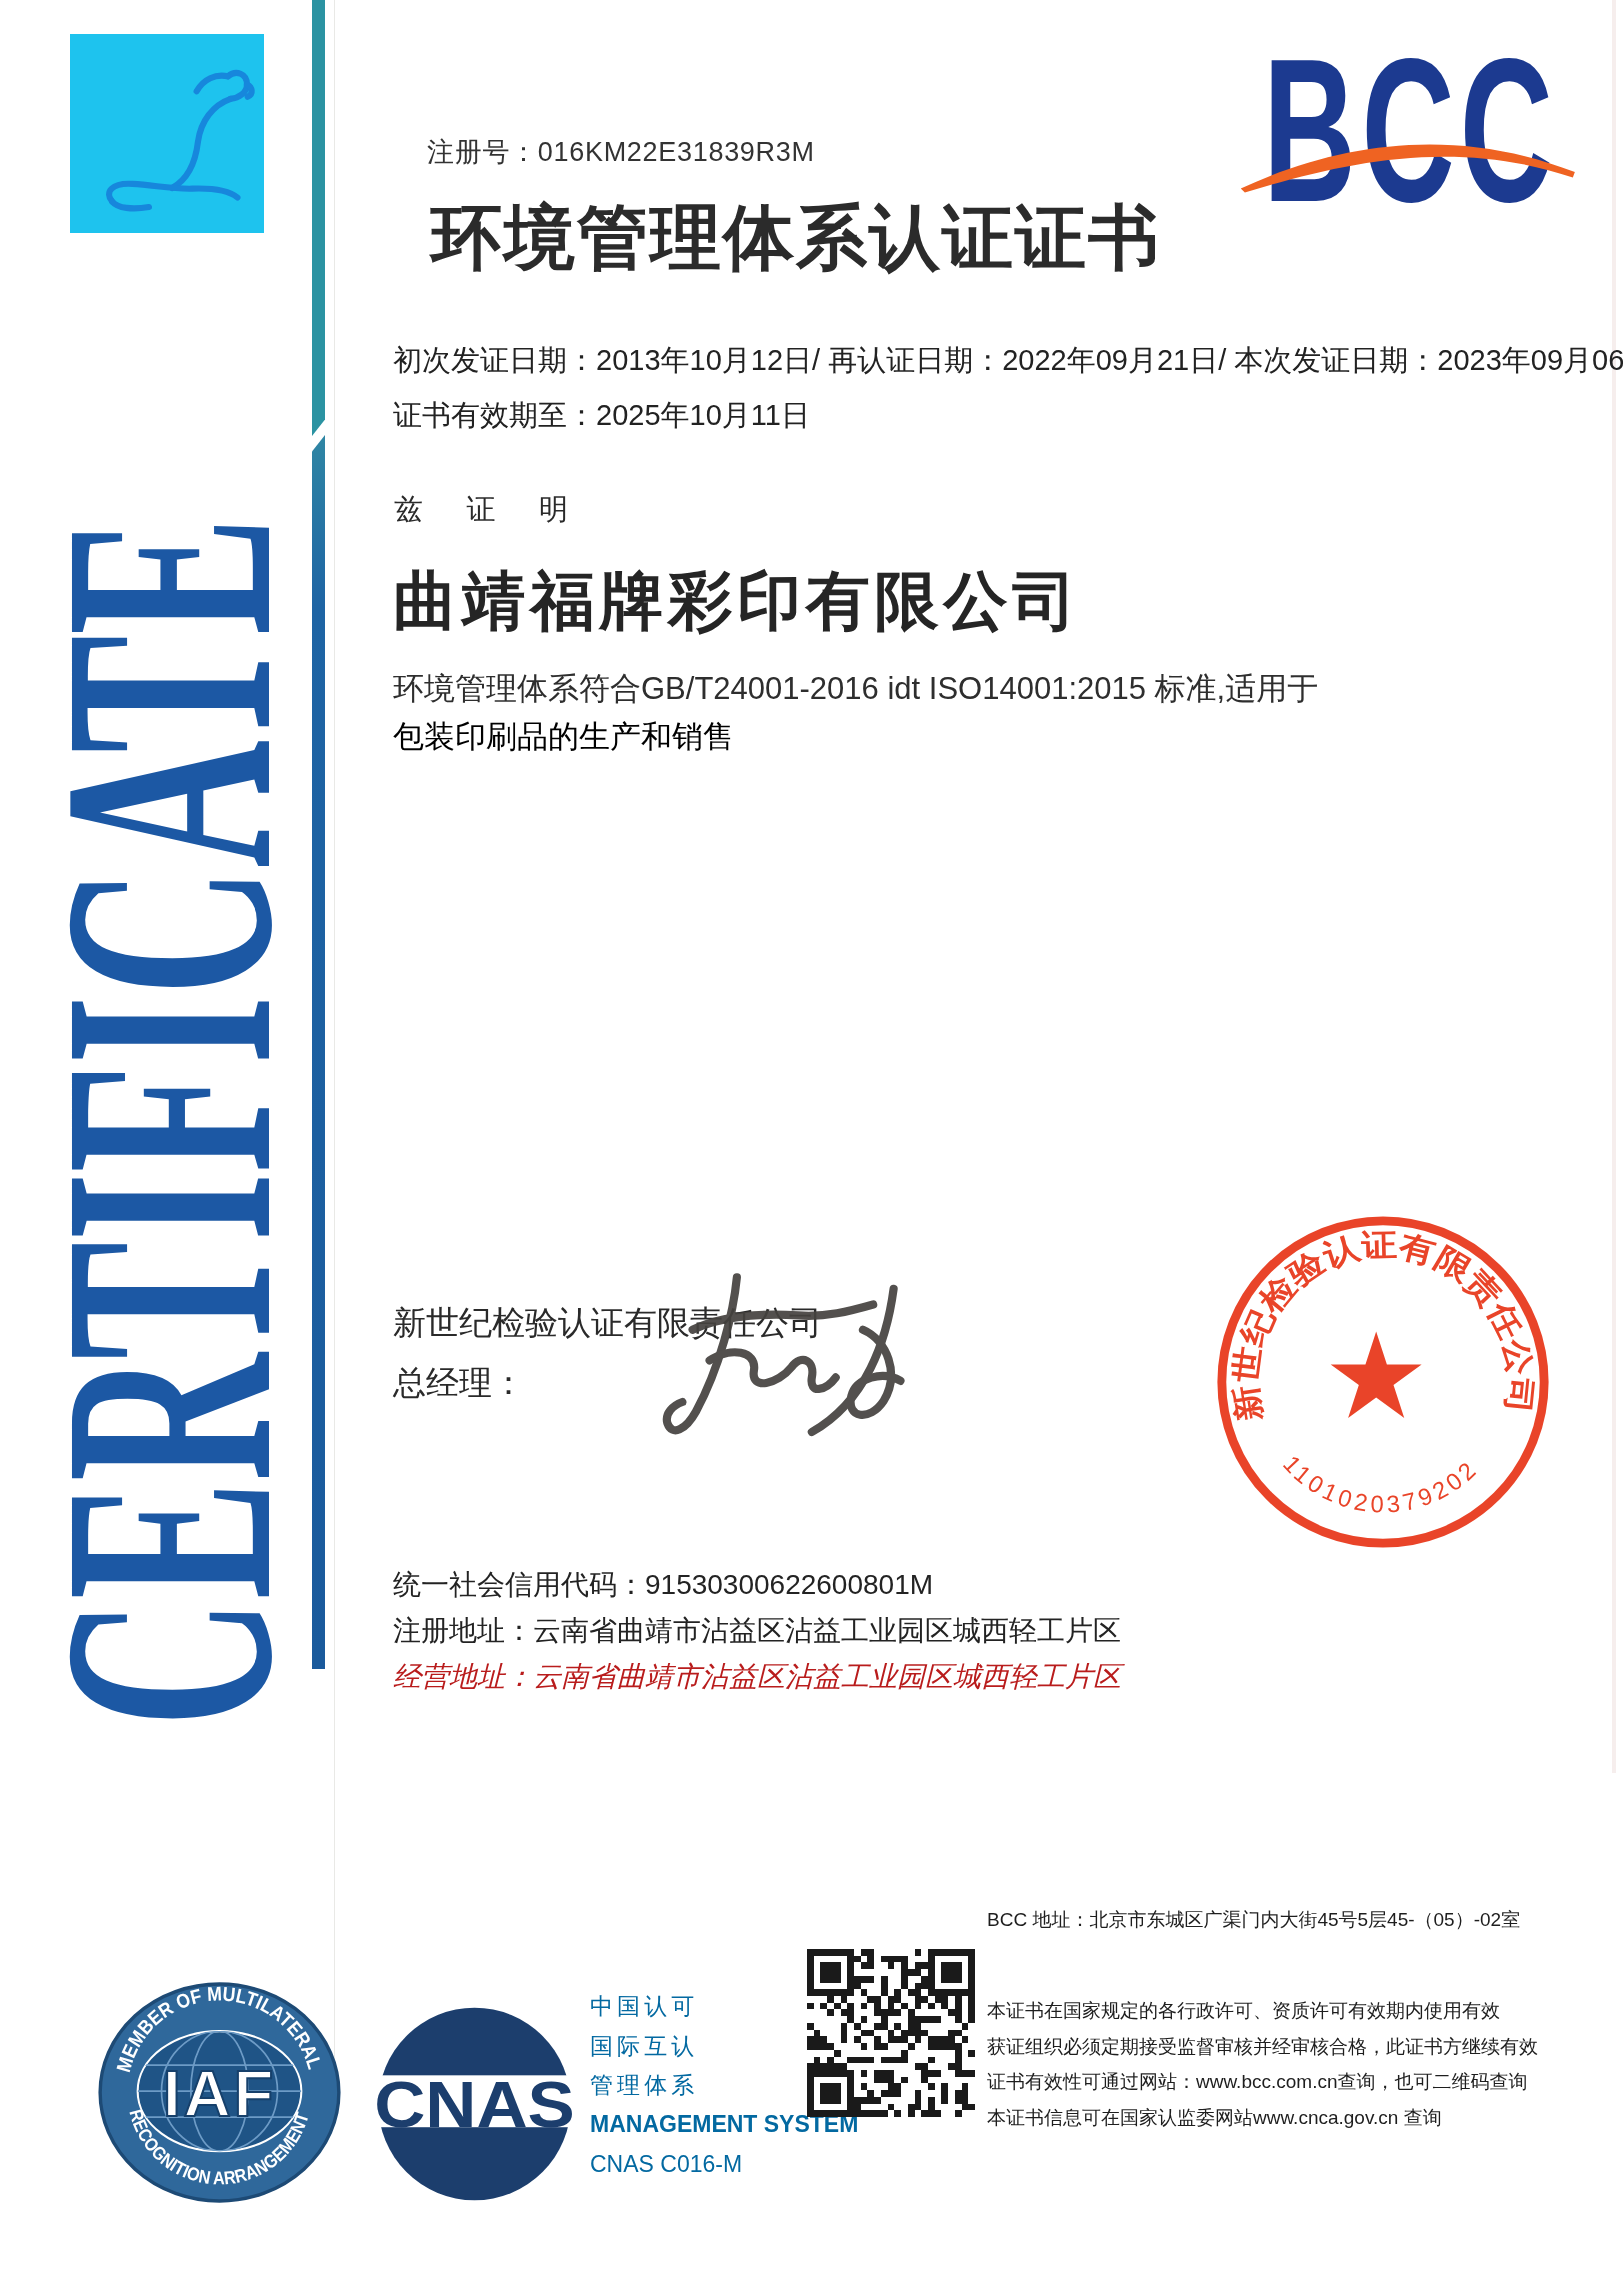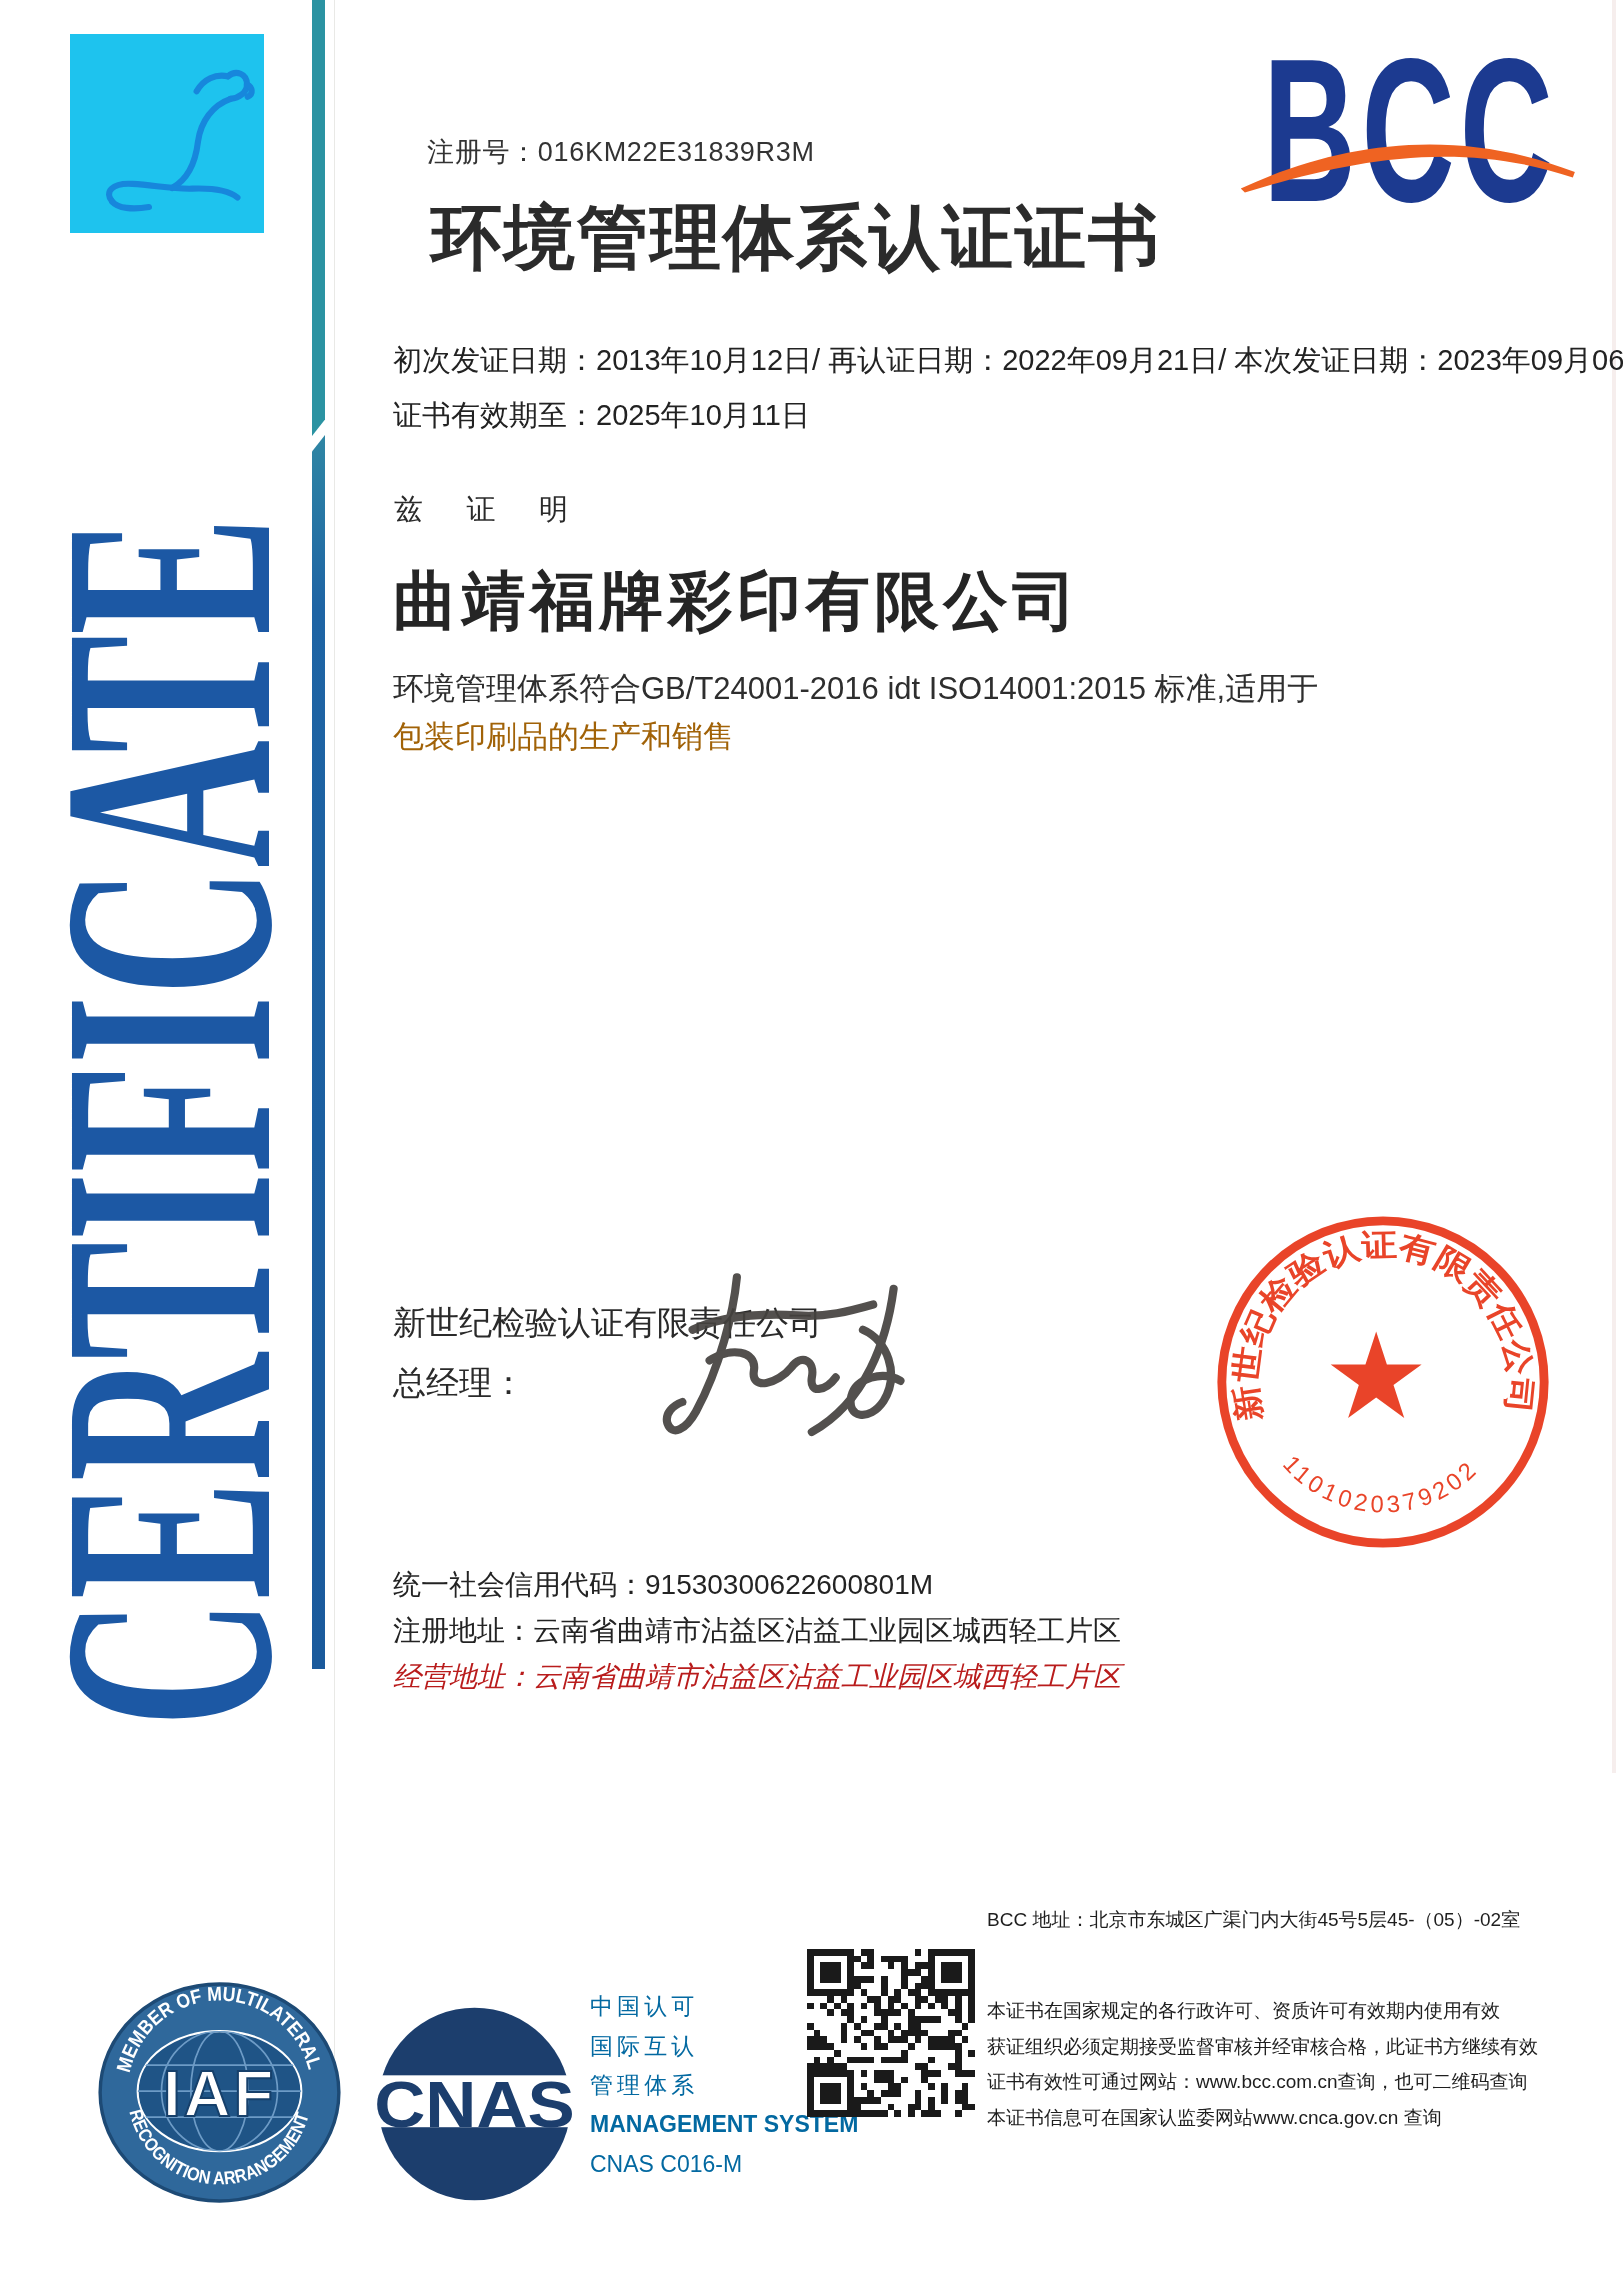--- a/index.html
+++ b/index.html
@@ -27,21 +27,21 @@
              transform:translate(-50%,-50%) rotate(-90deg) scaleY(1.70);}
 
   
   .reg-no    {left:393px;top:134px;font-size:27px;color:#333;letter-spacing:0.7px;margin-left:34px;}
   .doc-title {left:391px;top:191px;font-size:71px;font-weight:700;color:#2b2b2b;letter-spacing:2px;margin-left:40px;}
   .dates-line{left:393px;top:341px;font-size:29px;color:#222;}
   .valid-line{left:393px;top:396px;font-size:29px;color:#222;}
   .hereby    {left:394px;top:490px;font-size:29px;color:#2a2a2a;letter-spacing:17.7px;}
   .company   {left:393px;top:558px;font-size:64px;font-weight:700;color:#252525;letter-spacing:4.8px;}
   .scope1    {left:393px;top:668px;font-size:31px;color:#2e2e2e;}
-  .scope2    {left:393px;top:716px;font-size:31px;color:#a16207;}
+  .scope2    {left:393px;top:716px;font-size:31px;color:#000000;}
   .issuer    {left:393px;top:1301px;font-size:33px;color:#2a2a2a;}
   .gm        {left:393px;top:1361px;font-size:33px;color:#2a2a2a;}
   .credit    {left:393px;top:1566px;font-size:28px;color:#232323;}
   .regaddr   {left:393px;top:1612px;font-size:28px;color:#232323;}
   .bizaddr   {left:393px;top:1658px;font-size:28px;color:#b91c1c;font-style:italic;}
 
   
   .bcc-word{position:absolute;left:1263px;top:27px;font-size:205px;line-height:1;
             font-weight:700;color:#1c3a90;letter-spacing:8.2px;
             transform:scaleX(0.63);transform-origin:left top;font-family:"Liberation Sans",sans-serif;}

